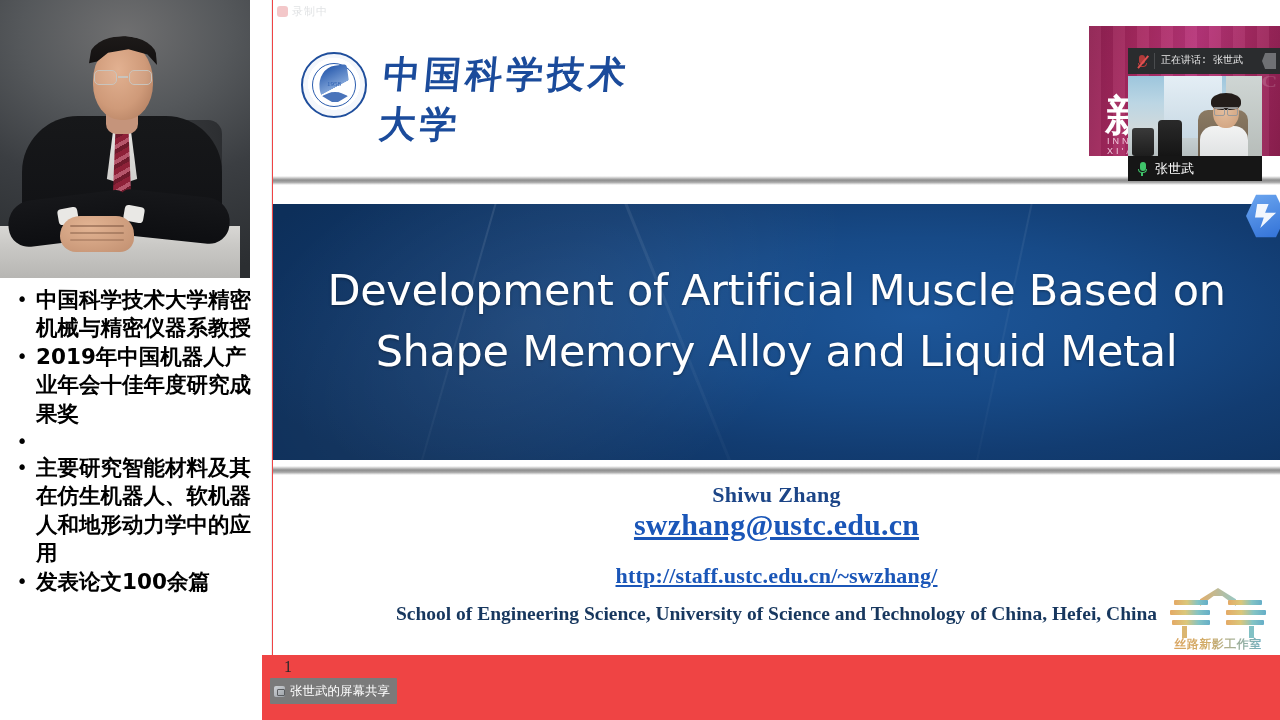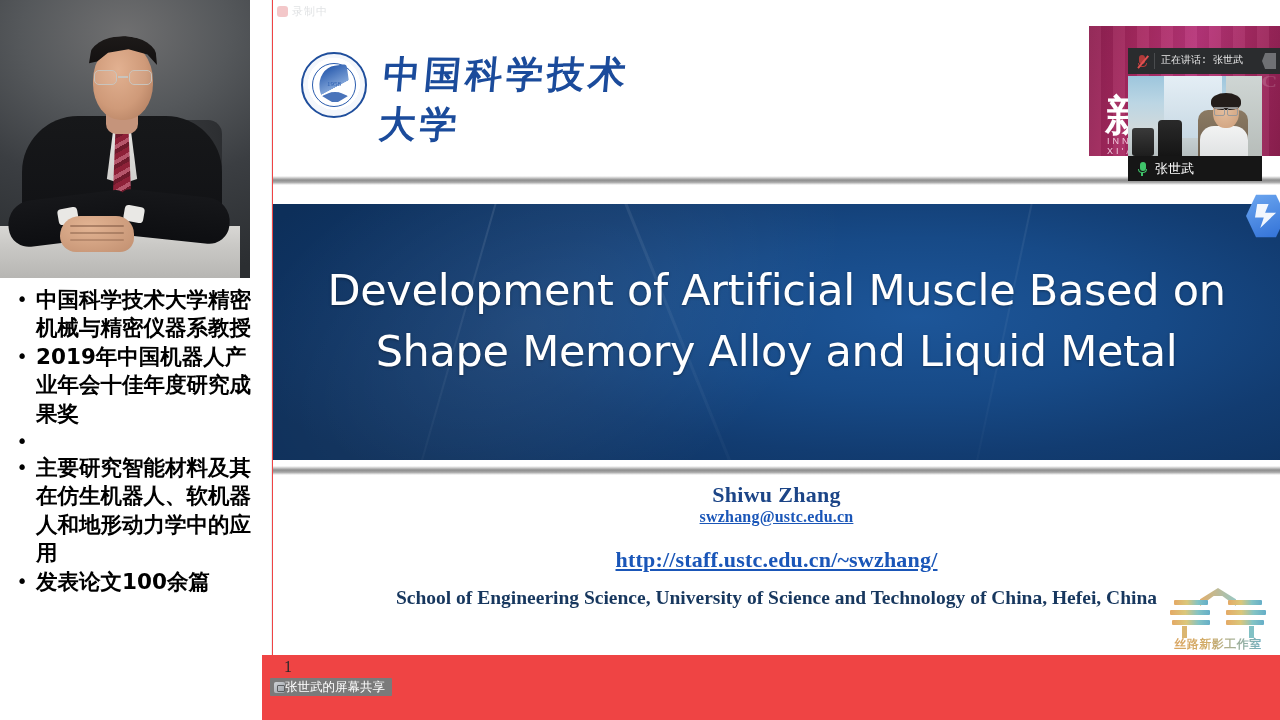--- a/index.html
+++ b/index.html
@@ -282,21 +282,21 @@
 
   
   #author-block {
     position:absolute; left:0; top:482px; width:1007px; text-align:center;
     font-family:"Liberation Serif","DejaVu Serif", serif;
   }
   #author-name {
     font-size:22px; font-weight:700; color:#1c4587; letter-spacing:.3px;
   }
   #author-email {
-    font-size:16px; font-weight:700; color:#1a56b8; letter-spacing:.2px;
+    font-size:30px; font-weight:700; color:#1a56b8; letter-spacing:.2px;
     text-decoration: underline; margin-bottom: 21px;
   }
   #author-url {
     font-size:22px; font-weight:700; color:#1a56b8; letter-spacing:.2px;
     text-decoration: underline; margin-bottom: 14px;
   }
   #author-affil {
     font-size:19.5px; font-weight:700; color:#17375e; letter-spacing:0px;
   }
 
@@ -333,23 +333,23 @@
     letter-spacing:.5px;
   }
 
   
   #slide-number {
     position:absolute; left:22px; top:658px;
     font-family:"Liberation Serif","DejaVu Serif", serif;
     font-size:16px; color:#2a2a2a;
   }
   #share-statusbar {
-    position:absolute; left:8px; top:678px; height:18px;
+    position:absolute; left:8px; top:678px; height:26px;
     background: #7a7a7a;
-    display:flex; align-items:center; padding:0 7px 0 4px;
+    display:flex; align-items:center; gap:5px; padding:0 7px 0 4px;
     border-radius:1px;
   }
   #share-statusbar .share-icon {
     width:11px; height:11px; border-radius:2px;
     background: linear-gradient(140deg,#cfd2d6,#9aa0a6);
     position:relative; flex:0 0 auto;
   }
   #share-statusbar .share-icon::after {
     content:""; position:absolute; left:2.5px; top:3px; width:6px; height:5px;
     border:1.3px solid #5a5d60; border-radius:1px;

